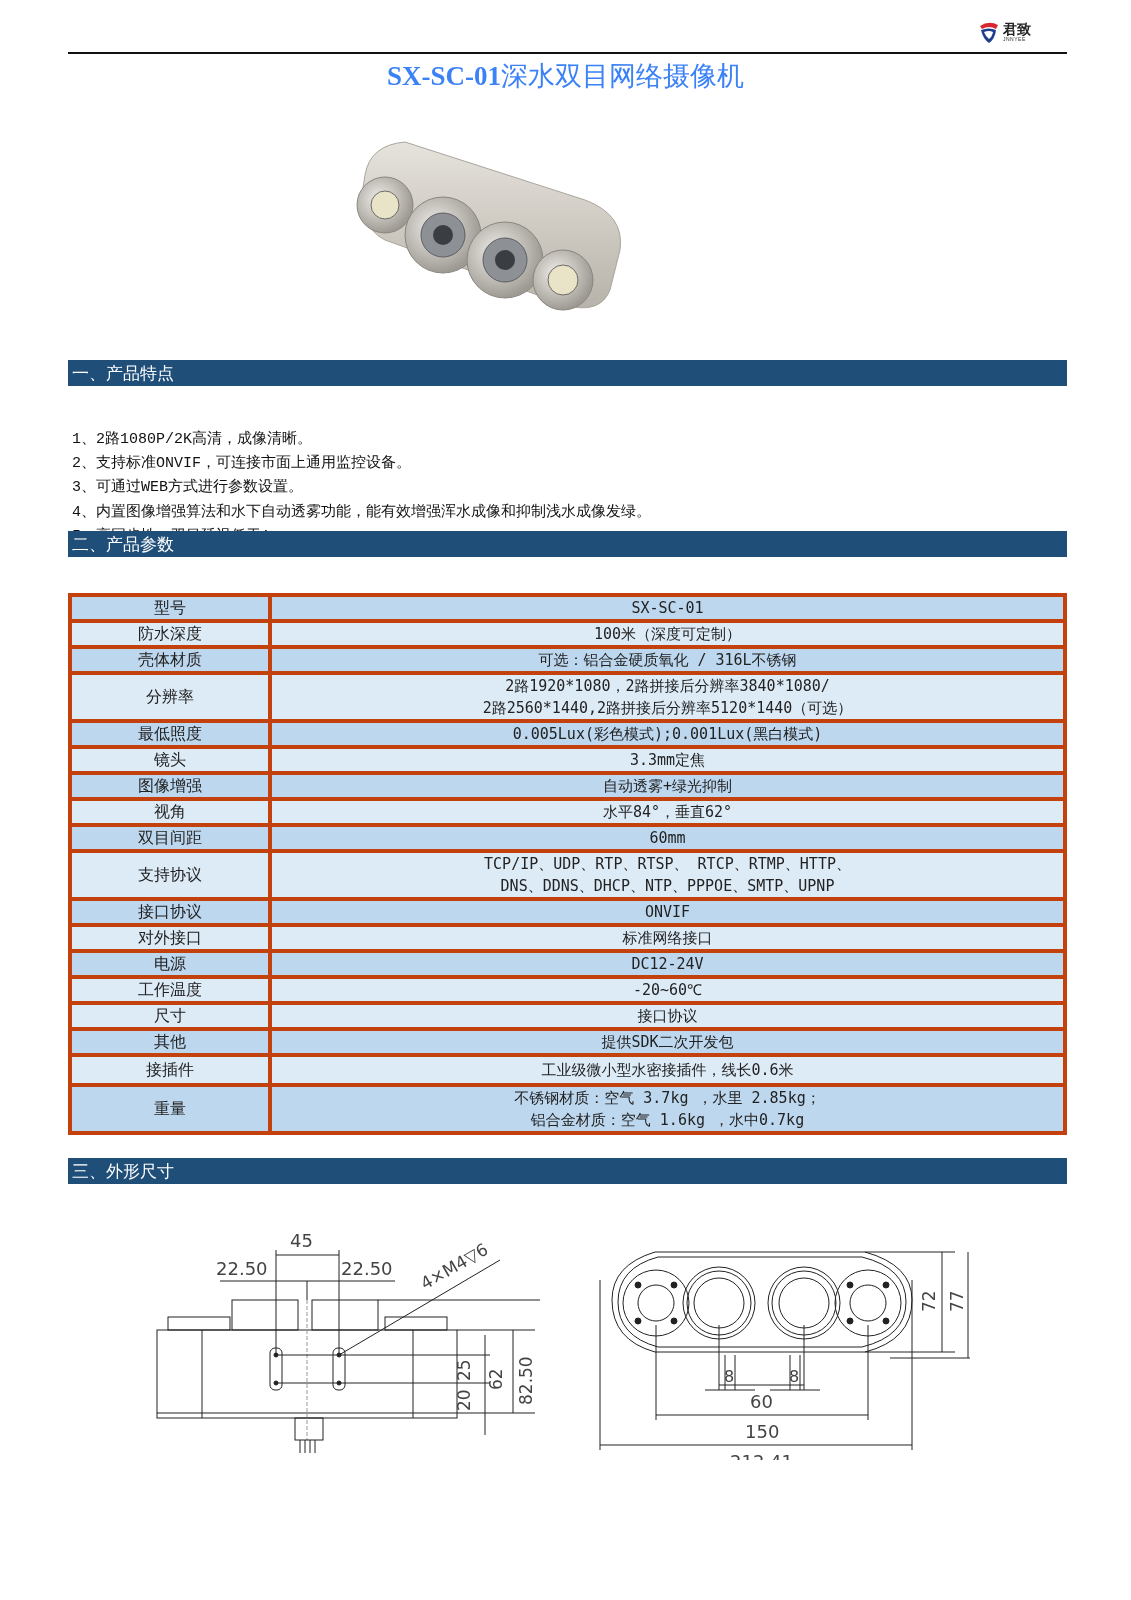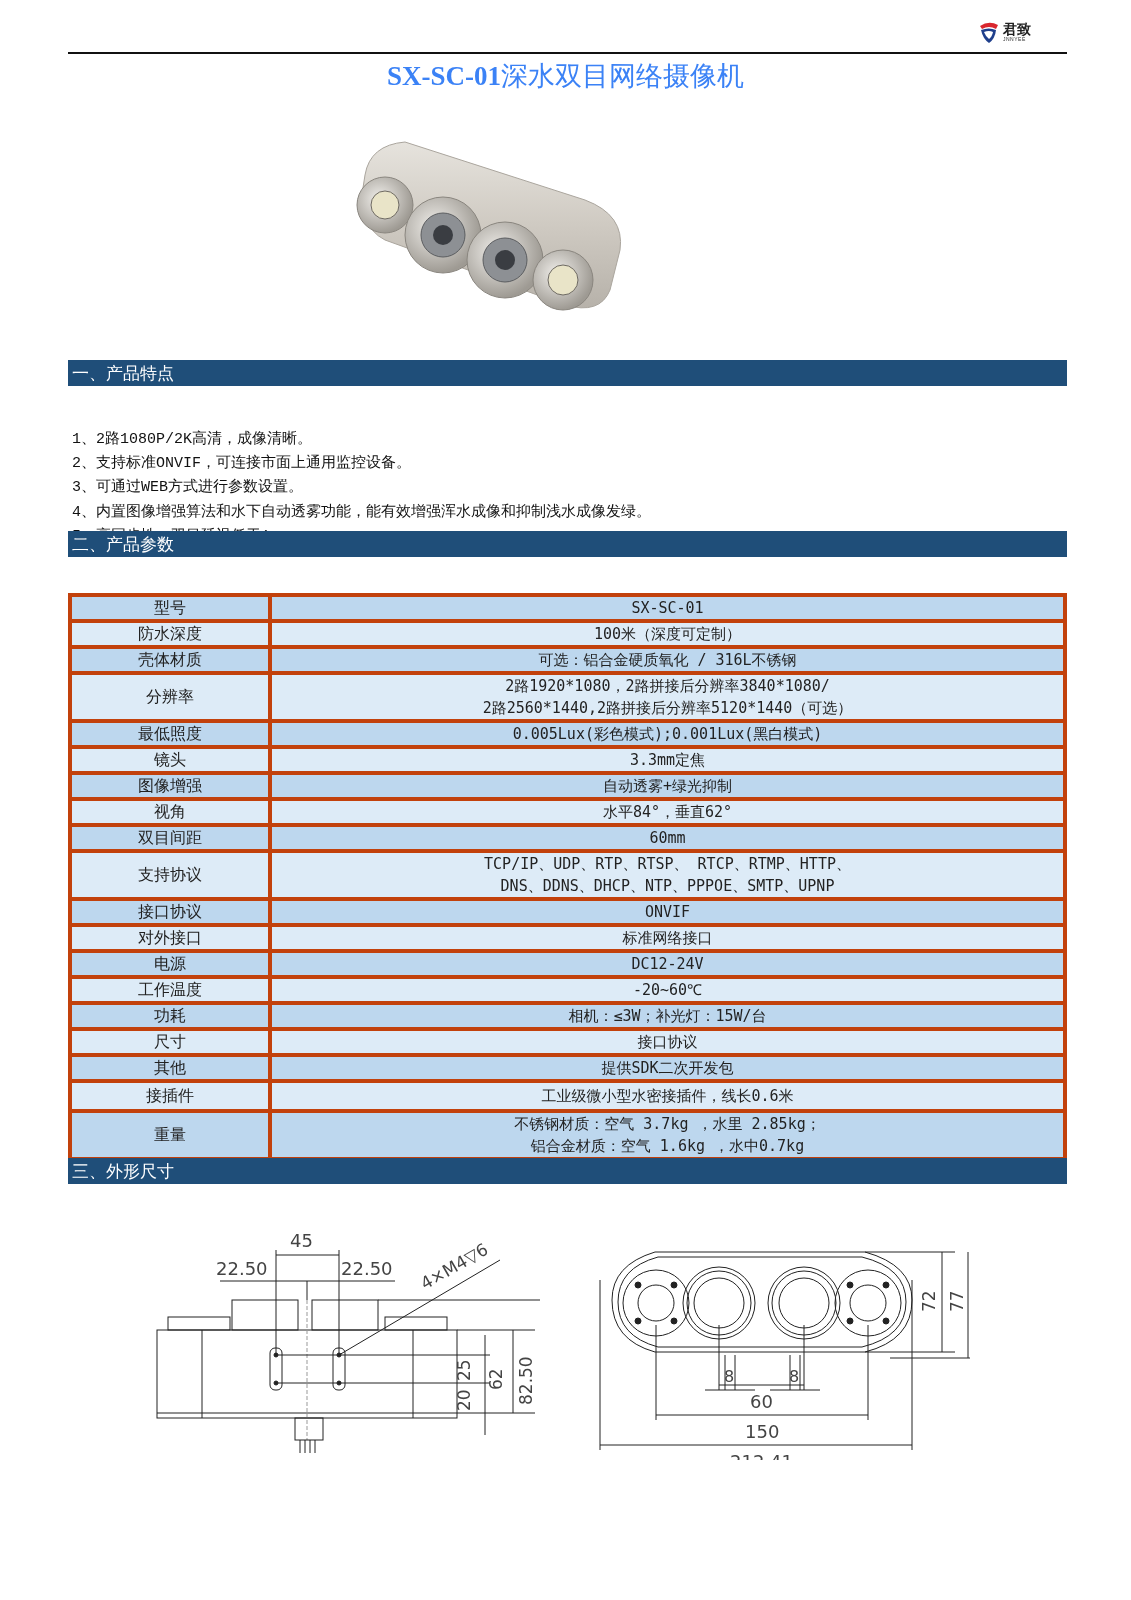--- a/index.html
+++ b/index.html
@@ -177,26 +177,20 @@
         <td>
           <div>DC12-24V</div>
         </td>
       </tr>
       <tr class="light" style="height: 25px;">
         <td class="label">工作温度</td>
         <td>
           <div>-20~60℃</div>
         </td>
       </tr>
-      <tr class="dark" style="height: 25px;">
-        <td class="label">功耗</td>
-        <td>
-          <div>相机：≤3W；补光灯：15W/台</div>
-        </td>
-      </tr>
       <tr class="light" style="height: 25px;">
         <td class="label">尺寸</td>
         <td>
           <div>接口协议</div>
         </td>
       </tr>
       <tr class="dark" style="height: 26px;">
         <td class="label">其他</td>
         <td>
           <div>提供SDK二次开发包</div>

